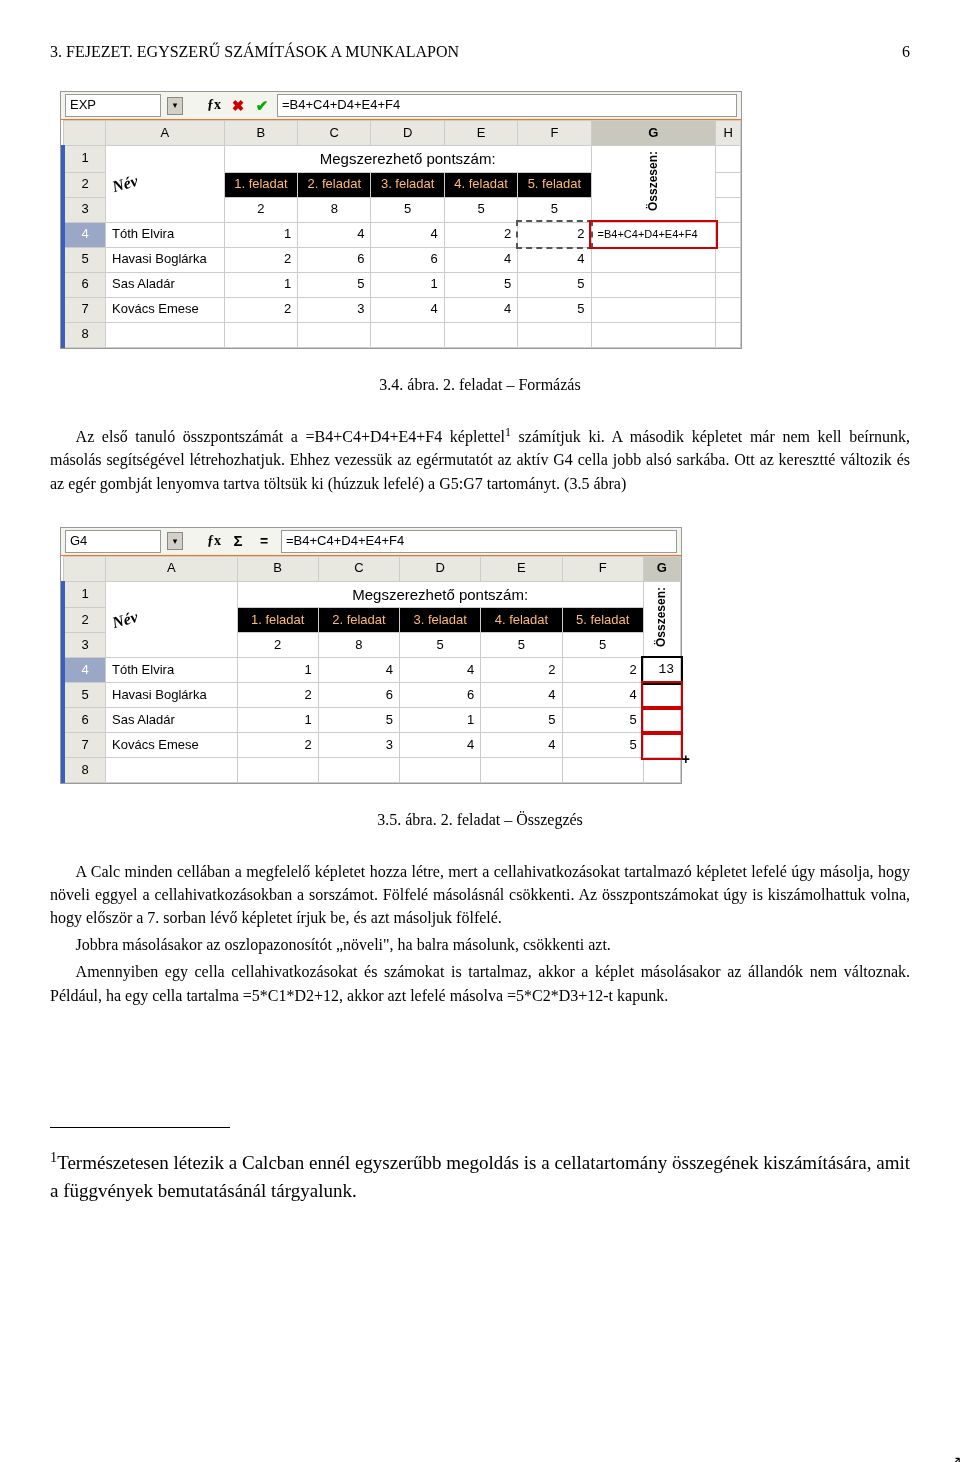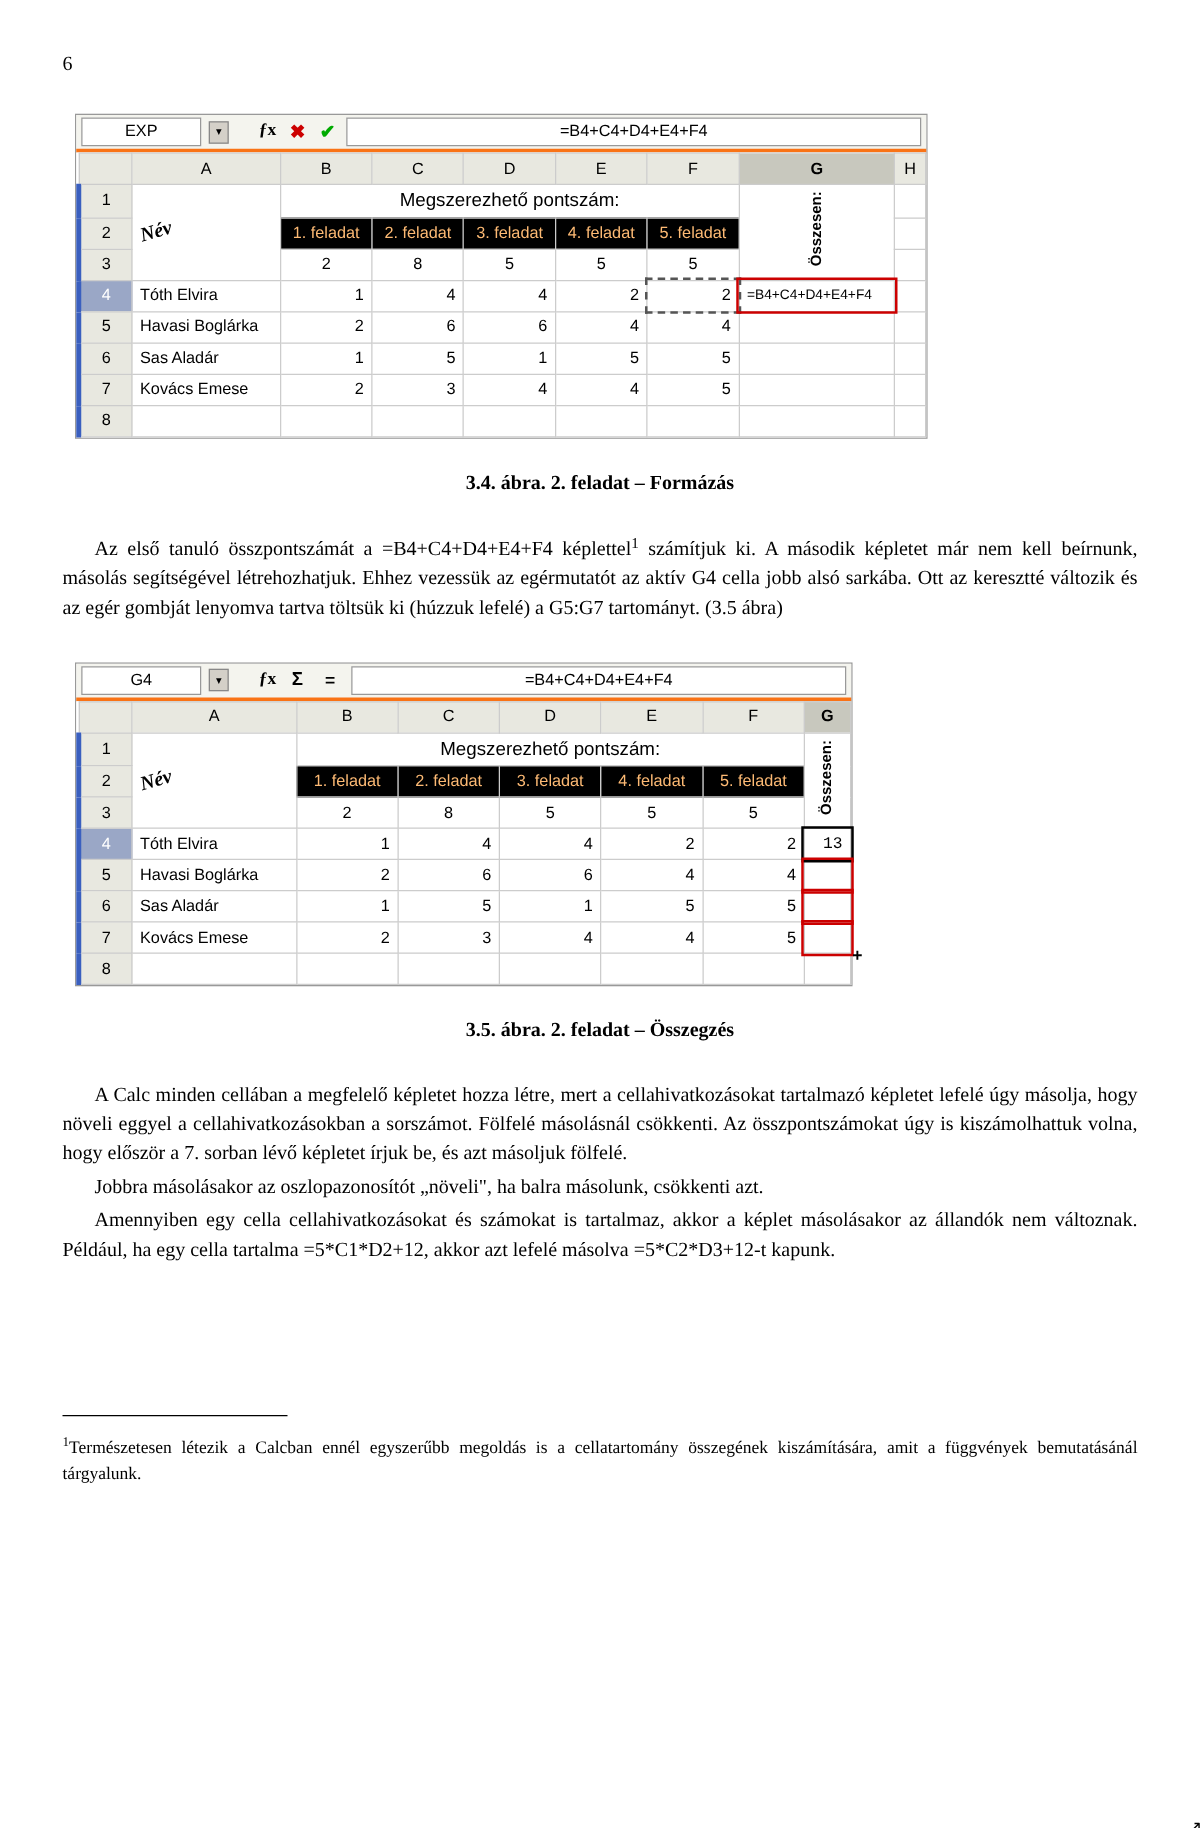--- a/index.html
+++ b/index.html
@@ -18,56 +18,54 @@
     font-size: 16px;
     margin-bottom: 28px;
   }
   .figure {
     margin: 0 0 24px 0;
   }
   .caption {
     text-align: center;
     font-size: 16px;
     margin: 24px 0 28px 0;
-    font-weight: bold;
   }
   p.para {
     margin: 0 0 4px 0;
     text-align: justify;
     text-indent: 1.6em;
   }
   .footnote-sep {
     border: none;
     border-top: 1px solid #000;
     width: 180px;
     margin: 120px 0 6px 0;
   }
   .footnote {
-    font-size: 14px;
+    font-size: 19px;
     text-align: justify;
   }
   sup { font-size: 0.75em; }
 
   
   .ss {
     border: 1px solid #999;
     background: #eee;
     font-family: Arial, sans-serif;
     font-size: 13px;
     margin-left: 10px;
     width: 680px;
   }
   .ss-formula {
     display: flex;
     align-items: center;
     background: #f4f4ee;
-    border-bottom: 3px solid #f97316;
+    border-bottom: 1px solid #f97316;
     padding: 2px 4px;
     gap: 6px;
-    text-align: center;
   }
   .ss-formula .namebox {
     width: 86px;
     background: #fff;
     border: 1px solid #999;
     padding: 1px 4px;
     font-weight: normal;
   }
   .ss-formula .drop {
     width: 14px;
@@ -186,20 +184,21 @@
     bottom: -12px;
     font-size: 14px;
     font-weight: bold;
   }
   .leftbar { border-left: 4px solid #3a5fbf !important; }
 </style>
 </head>
 <body>
 
 <div class="header-line">
+  <span>3. FEJEZET. EGYSZERŰ SZÁMÍTÁSOK A MUNKALAPON</span>
   <span>6</span>
 </div>
 
 <div class="figure">
   <div class="ss">
     <div class="ss-formula">
       <div class="namebox">EXP</div>
       <div class="drop">▾</div>
       <div style="width:10px"></div>
       <div class="ico fx">ƒx</div>

